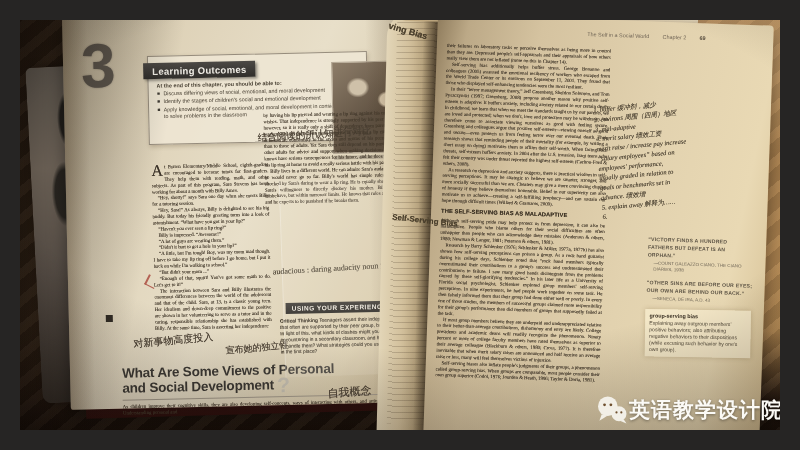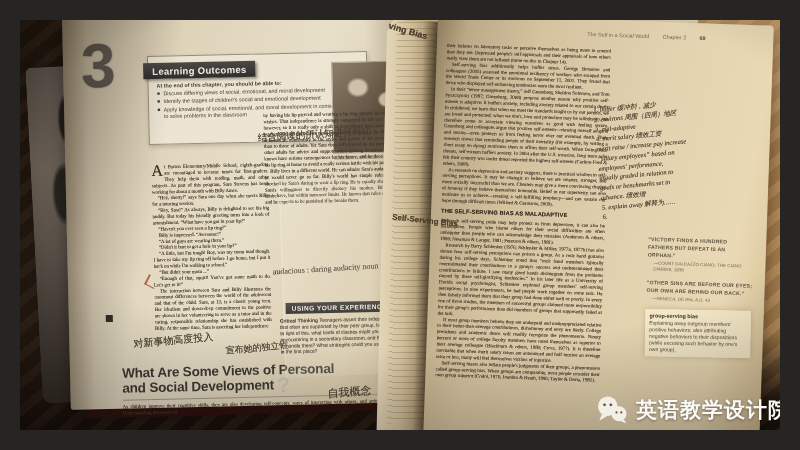--- a/index.html
+++ b/index.html
@@ -128,21 +128,21 @@
   .gloss{background:rgba(244,232,201,0.92);padding:6px 7px;box-shadow:0 0 8px rgba(110,85,45,.3);
     margin-top:4px;transform:rotate(-1deg);}
   .gterm{font-family:"Liberation Sans",sans-serif;font-weight:bold;font-size:9px;color:#3a3124;}
   .gdef{font-family:"Liberation Sans",sans-serif;font-size:8.5px;line-height:1.3;color:#4a4132;margin-top:2px;}
 
   
   .vignette{left:0;top:0;width:760px;height:410px;pointer-events:none;
     background:
       linear-gradient(100deg, rgba(8,4,2,0.48) 0%, rgba(8,4,2,0) 20%),
       radial-gradient(118% 96% at 53% 36%, rgba(0,0,0,0) 46%, rgba(18,10,5,0.38) 84%, rgba(10,6,3,0.58) 100%);}
-  .watermark{left:576px;top:376px;display:flex;align-items:flex-end;gap:8px;}
+  .watermark{left:576px;top:376px;display:flex;align-items:flex-end;gap:1px;}
   .wm-text{font-weight:bold;font-size:21px;letter-spacing:1px;color:#fbfaf6;
     text-shadow:0 1px 3px rgba(0,0,0,.4);white-space:nowrap;}
 </style>
 </head>
 <body>
 
 <div class="frame">
   <div class="photo">
 
     <div class="abs underpage"></div>

